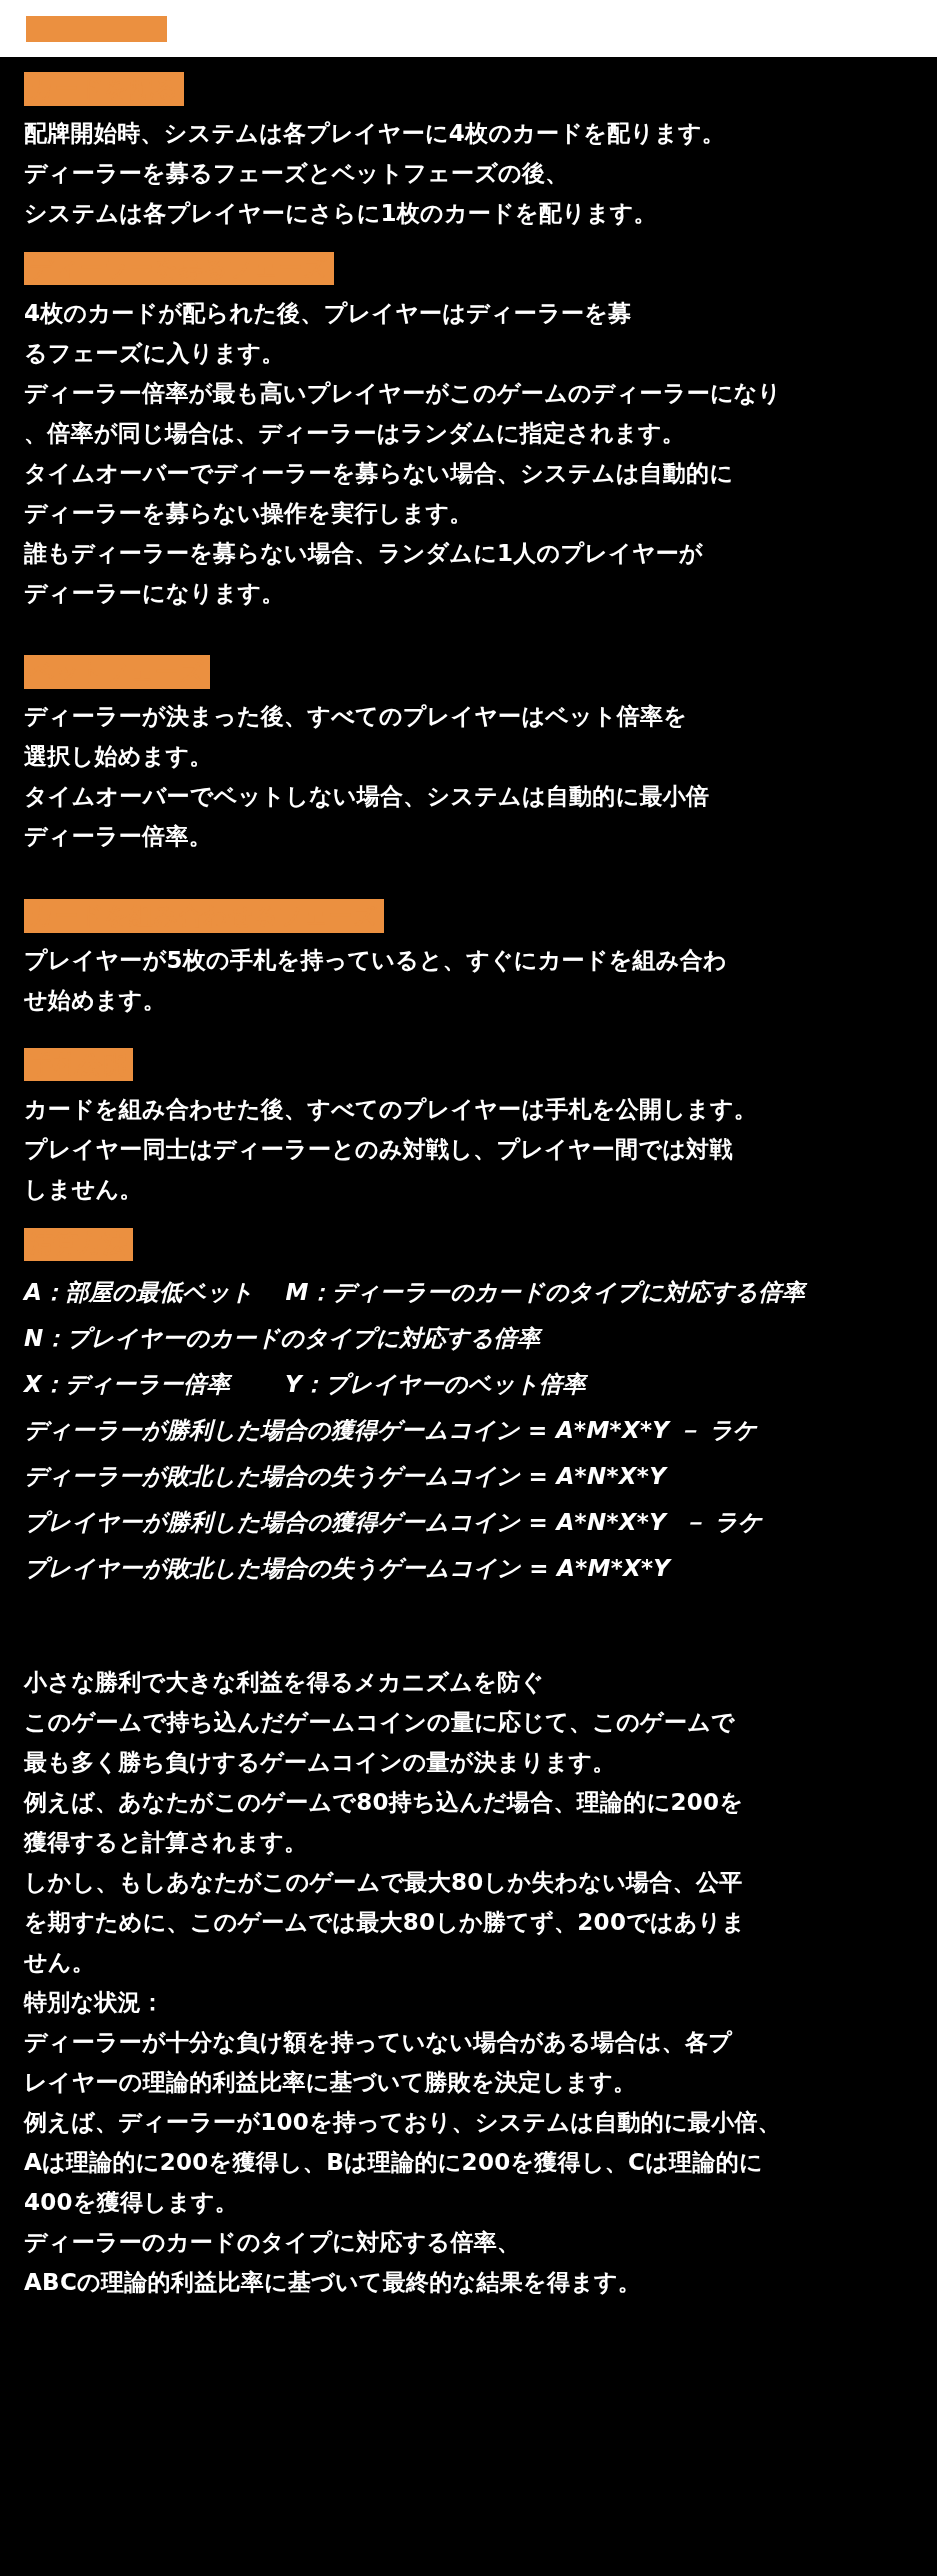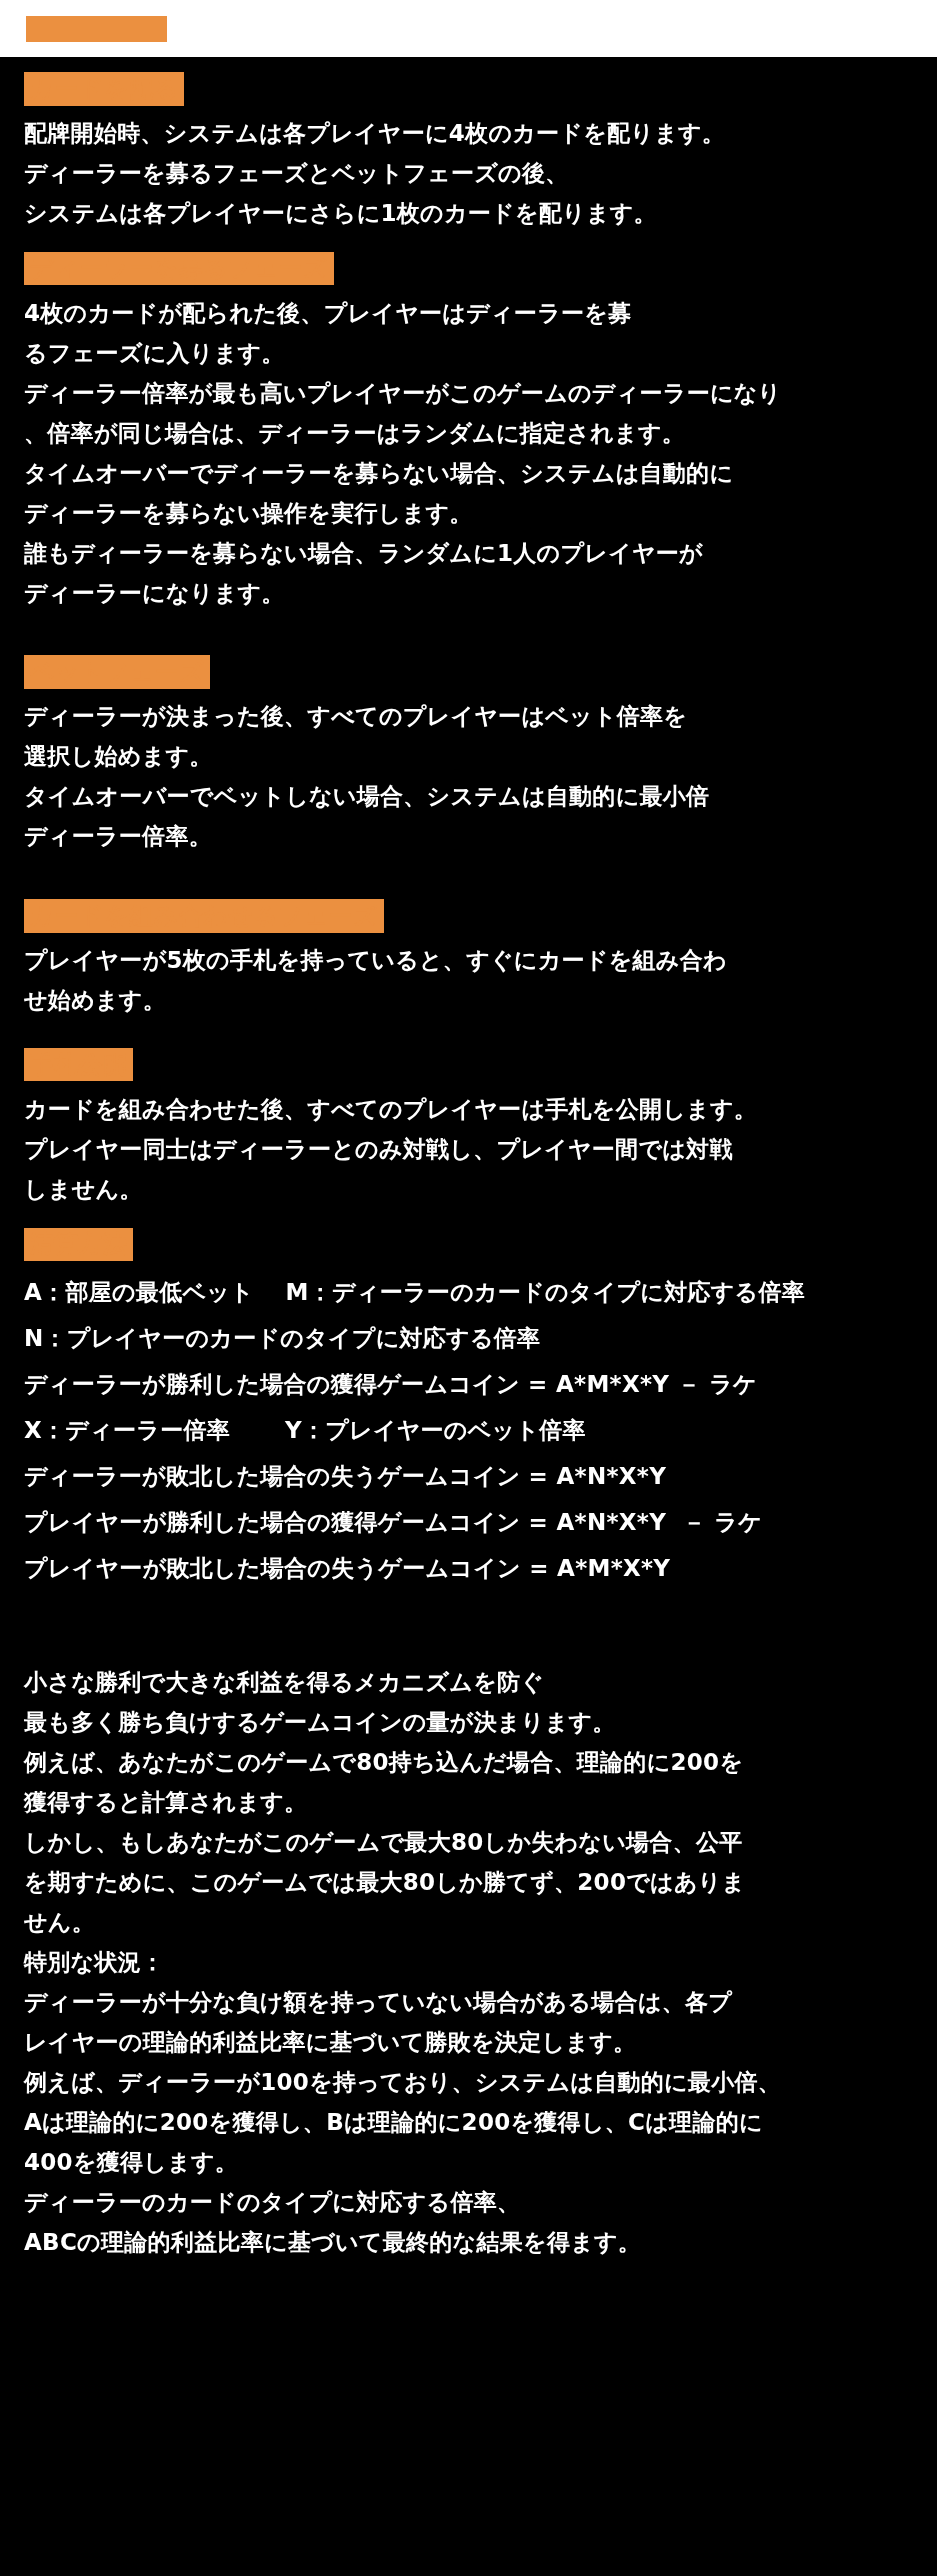--- a/index.html
+++ b/index.html
@@ -62,20 +62,21 @@
     word-break: break-word;
   }
   .block {
     margin-bottom: 3.7px;
   }
   .spacer-sm { height: 9.2px; }
   .spacer-md { height: 24px; }
   .spacer-lg { height: 44px; }
   .formula p.line {
     line-height: 46px;
+    font-style: italic;
   }
 </style>
 </head>
 <body>
 
 <div class="page">
 
   <div class="topbar">
     <span class="hl">　　　　　</span>
   </div>
@@ -125,34 +126,35 @@
       <div class="sec-title">手札公開</div>
       <p class="line">カードを組み合わせた後、すべてのプレイヤーは手札を公開します。</p>
       <p class="line">プレイヤー同士はディーラーとのみ対戦し、プレイヤー間では対戦</p>
       <p class="line">しません。</p>
     </div>
 
     <div class="block formula">
       <div class="sec-title">清算方法</div>
       <p class="line">A：部屋の最低ベット　 M：ディーラーのカードのタイプに対応する倍率</p>
       <p class="line">N：プレイヤーのカードのタイプに対応する倍率</p>
+      <p class="line">X：ディーラー倍率　　 Y：プレイヤーのベット倍率</p>
       <p class="line">ディーラーが勝利した場合の獲得ゲームコイン = A*M*X*Y － ラケ</p>
-      <p class="line">X：ディーラー倍率　　 Y：プレイヤーのベット倍率</p>
       <p class="line">ディーラーが敗北した場合の失うゲームコイン = A*N*X*Y</p>
       <p class="line">プレイヤーが勝利した場合の獲得ゲームコイン = A*N*X*Y  － ラケ</p>
       <p class="line">プレイヤーが敗北した場合の失うゲームコイン = A*M*X*Y</p>
     </div>
 
     <div class="spacer-md"></div>
 
 
     <div class="spacer-lg"></div>
 
     <div class="block">
       <p class="line">小さな勝利で大きな利益を得るメカニズムを防ぐ</p>
+      <p class="line">このゲームで持ち込んだゲームコインの量に応じて、このゲームで</p>
       <p class="line">最も多く勝ち負けするゲームコインの量が決まります。</p>
       <p class="line">例えば、あなたがこのゲームで80持ち込んだ場合、理論的に200を</p>
       <p class="line">獲得すると計算されます。</p>
       <p class="line">しかし、もしあなたがこのゲームで最大80しか失わない場合、公平</p>
       <p class="line">を期すために、このゲームでは最大80しか勝てず、200ではありま</p>
       <p class="line">せん。</p>
       <p class="line">特別な状況：</p>
       <p class="line">ディーラーが十分な負け額を持っていない場合がある場合は、各プ</p>
       <p class="line">レイヤーの理論的利益比率に基づいて勝敗を決定します。</p>
       <p class="line">例えば、ディーラーが100を持っており、システムは自動的に最小倍、</p>

